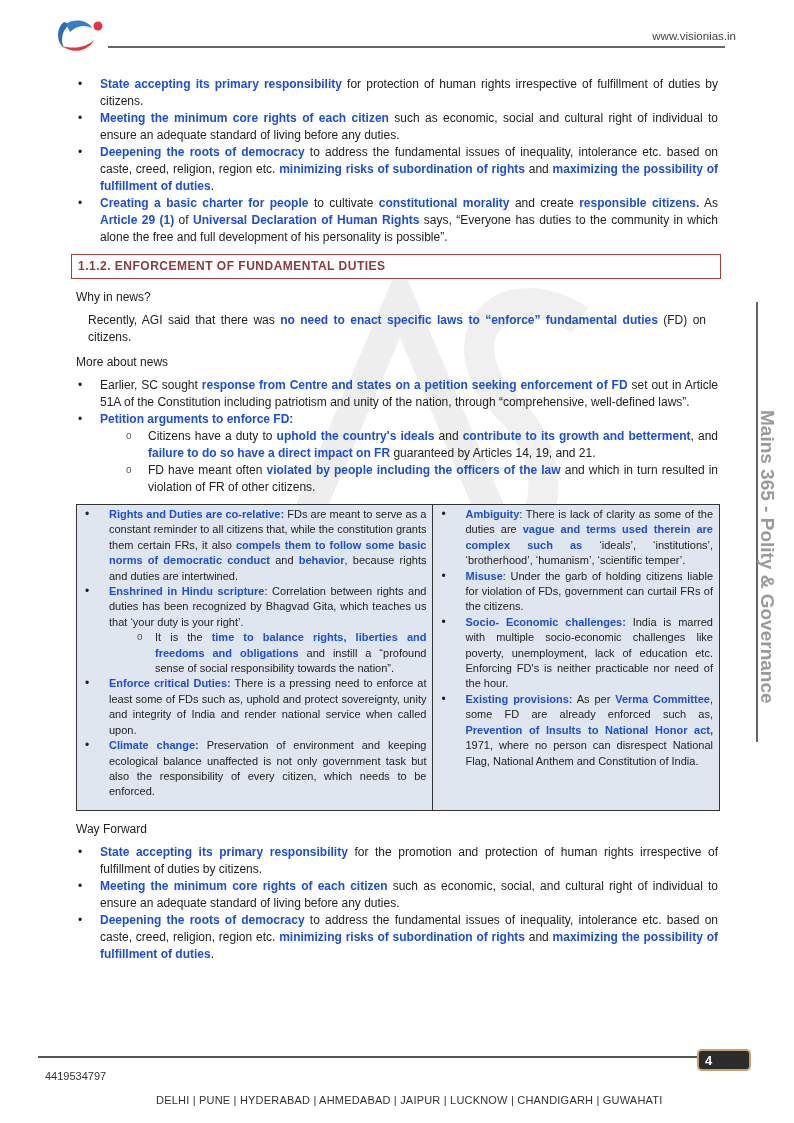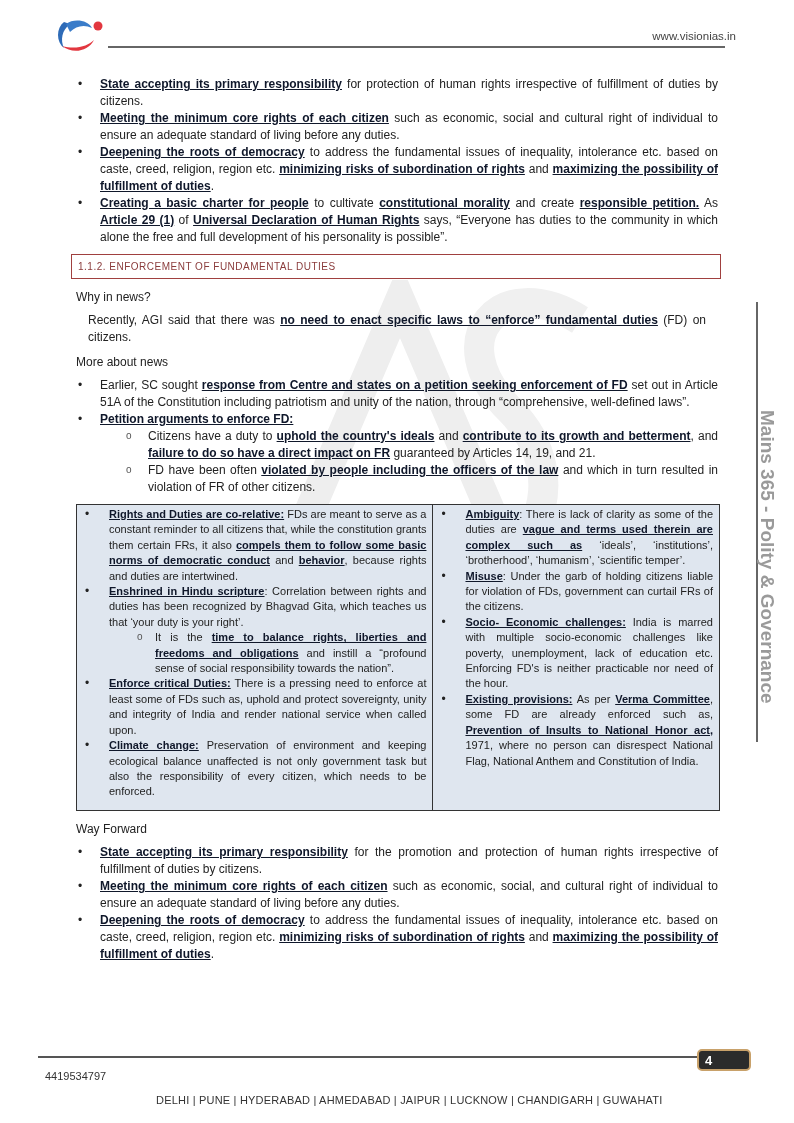--- a/index.html
+++ b/index.html
@@ -13,23 +13,23 @@
   .side-title { position:absolute; left:752px; top:410px; width:30px; height:300px; }
   .side-title span { display:block; transform:rotate(90deg); transform-origin:left top; position:absolute; left:26px; top:0;
        white-space:nowrap; font-size:19px; font-weight:bold; color:#9a9a9a; }
   .content { position:absolute; left:76px; top:76px; width:642px; font-size:12px; line-height:17px; }
   ul.b { list-style:none; margin:0; padding:0; }
   ul.b > li { position:relative; padding-left:24px; text-align:justify; }
   ul.b > li::before { content:"\2022"; position:absolute; left:2px; top:0; font-size:12px; }
   ul.c { list-style:none; margin:0; padding:0 0 0 24px; }
   ul.c > li { position:relative; padding-left:24px; text-align:justify; }
   ul.c > li::before { content:"o"; position:absolute; left:2px; top:-1px; font-size:10px; color:#555; }
-  b { font-weight:bold; color:#0f172a;text-decoration:underline; }
+  b { font-weight:bold; color:#1d4ed8; }
   .section-box { border:1px solid #a0403f; margin:8px 0 10px -5px; width:650px; padding:3px 6px; box-sizing:border-box; }
-  .section-box span { color:#8a3b3b; font-weight:normal; font-size:10px; letter-spacing:0.5px; }
+  .section-box span { color:#8a3b3b; font-weight:bold; font-size:12px; letter-spacing:0.5px; }
   .subhead { font-weight:normal; margin:8px 0 6px; font-size:12px; }
   .para { margin:0 12px 8px; text-align:justify; }
   table.args { border-collapse:collapse; width:644px; margin:8px 0 0 0; font-size:11px; line-height:15.4px; background:#dfe6ef; }
   table.args td, table.args th { border:1px solid #333; vertical-align:top; padding:2px 6px 10px 6px; }
   table.args th { font-weight:normal; text-align:left; padding:1px 6px; color:#222; }
   table.args td ul.b > li { padding-left:26px; }
   table.args td ul.c { padding-left:26px; }
   table.args td ul.c > li { padding-left:20px; }
   .footer-line { position:absolute; left:38px; top:1056px; width:660px; height:2px; background:#555; }
   .page-badge { position:absolute; left:697px; top:1049px; width:54px; height:22px; background:#2b2b2b; border:2px solid #c8a16a;
@@ -58,35 +58,35 @@
 <div class="side-title">
     <span>Mains 365 - Polity &amp; Governance</span>
   </div>
 
 <div class="content">
 
   <ul class="b">
     <li><b>State accepting its primary responsibility</b><span> for protection of human rights irrespective of fulfillment of duties by citizens.</span></li>
     <li><b>Meeting the minimum core rights of each citizen</b><span> such as economic, social and cultural right of individual to ensure an adequate standard of living before any duties.</span></li>
     <li><b>Deepening the roots of democracy</b><span> to address the fundamental issues of inequality, intolerance etc. based on caste, creed, religion, region etc. </span><b>minimizing risks of subordination of rights</b><span> and </span><b>maximizing the possibility of fulfillment of duties</b><span>.</span></li>
-    <li><b>Creating a basic charter for people</b><span> to cultivate </span><b>constitutional morality</b><span> and create </span><b>responsible petition.</b><span> As </span><b>Article 29 (1)</b><span> of </span><b>Universal Declaration of Human Rights</b><span> says, “Everyone has duties to the community in which alone the free and full development of his personality is possible”.</span></li>
+    <li><b>Creating a basic charter for people</b><span> to cultivate </span><b>constitutional morality</b><span> and create </span><b>responsible citizens.</b><span> As </span><b>Article 29 (1)</b><span> of </span><b>Universal Declaration of Human Rights</b><span> says, “Everyone has duties to the community in which alone the free and full development of his personality is possible”.</span></li>
   </ul>
 
   <div class="section-box"><span>1.1.2. ENFORCEMENT OF FUNDAMENTAL DUTIES</span></div>
 
   <div class="subhead">Why in news?</div>
   <p class="para"><span>Recently, AGI said that there was </span><b>no need to enact specific laws to “enforce” fundamental duties</b><span> (FD) on citizens.</span></p>
 
   <div class="subhead">More about news</div>
   <ul class="b">
     <li><span>Earlier, SC sought </span><b>response from Centre and states on a petition seeking enforcement of FD</b><span> set out in Article 51A of the Constitution including patriotism and unity of the nation, through “comprehensive, well-defined laws”.</span></li>
     <li><b>Petition arguments to enforce FD:</b>
       <ul class="c">
         <li><span>Citizens have a duty to </span><b>uphold the country's ideals</b><span> and </span><b>contribute to its growth and betterment</b><span>, and </span><b>failure to do so have a direct impact on FR</b><span> guaranteed by Articles 14, 19, and 21.</span></li>
-        <li><span>FD have been often </span><b>violated by people including the officers of the law</b><span> and which in turn resulted in violation of FR of other citizens.</span></li>
+        <li><span>FD have meant often </span><b>violated by people including the officers of the law</b><span> and which in turn resulted in violation of FR of other citizens.</span></li>
       </ul>
     </li>
   </ul>
 
   <table class="args">
     <tbody>
     <tr>
       <td>
         <ul class="b">
           <li><b>Rights and Duties are co-relative:</b><span> FDs are meant to serve as a constant reminder to all citizens that, while the constitution grants them certain FRs, it also </span><b>compels them to follow some basic norms of democratic conduct</b><span> and </span><b>behavior</b><span>, because rights and duties are intertwined.</span></li>

